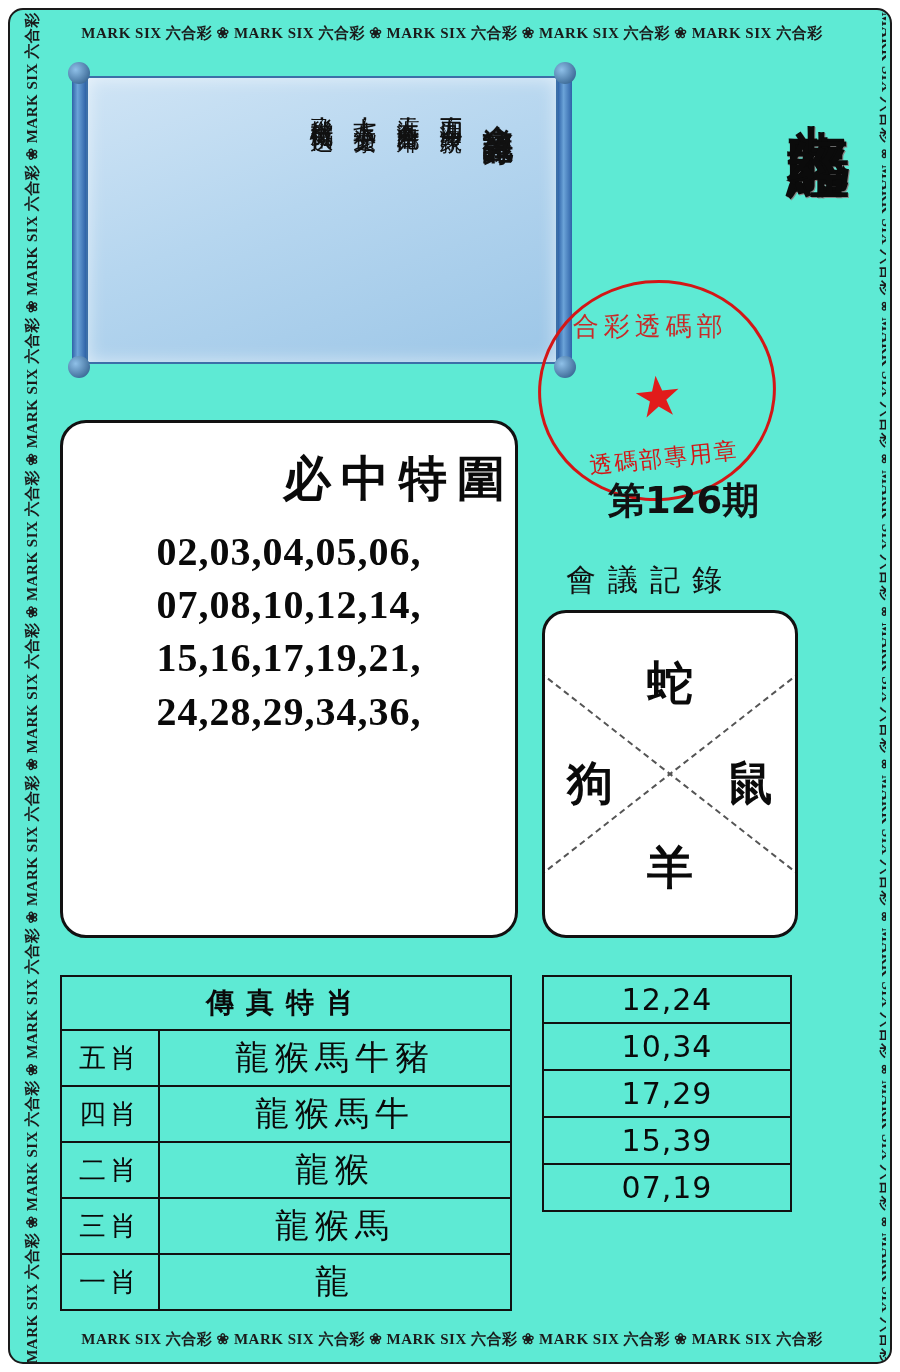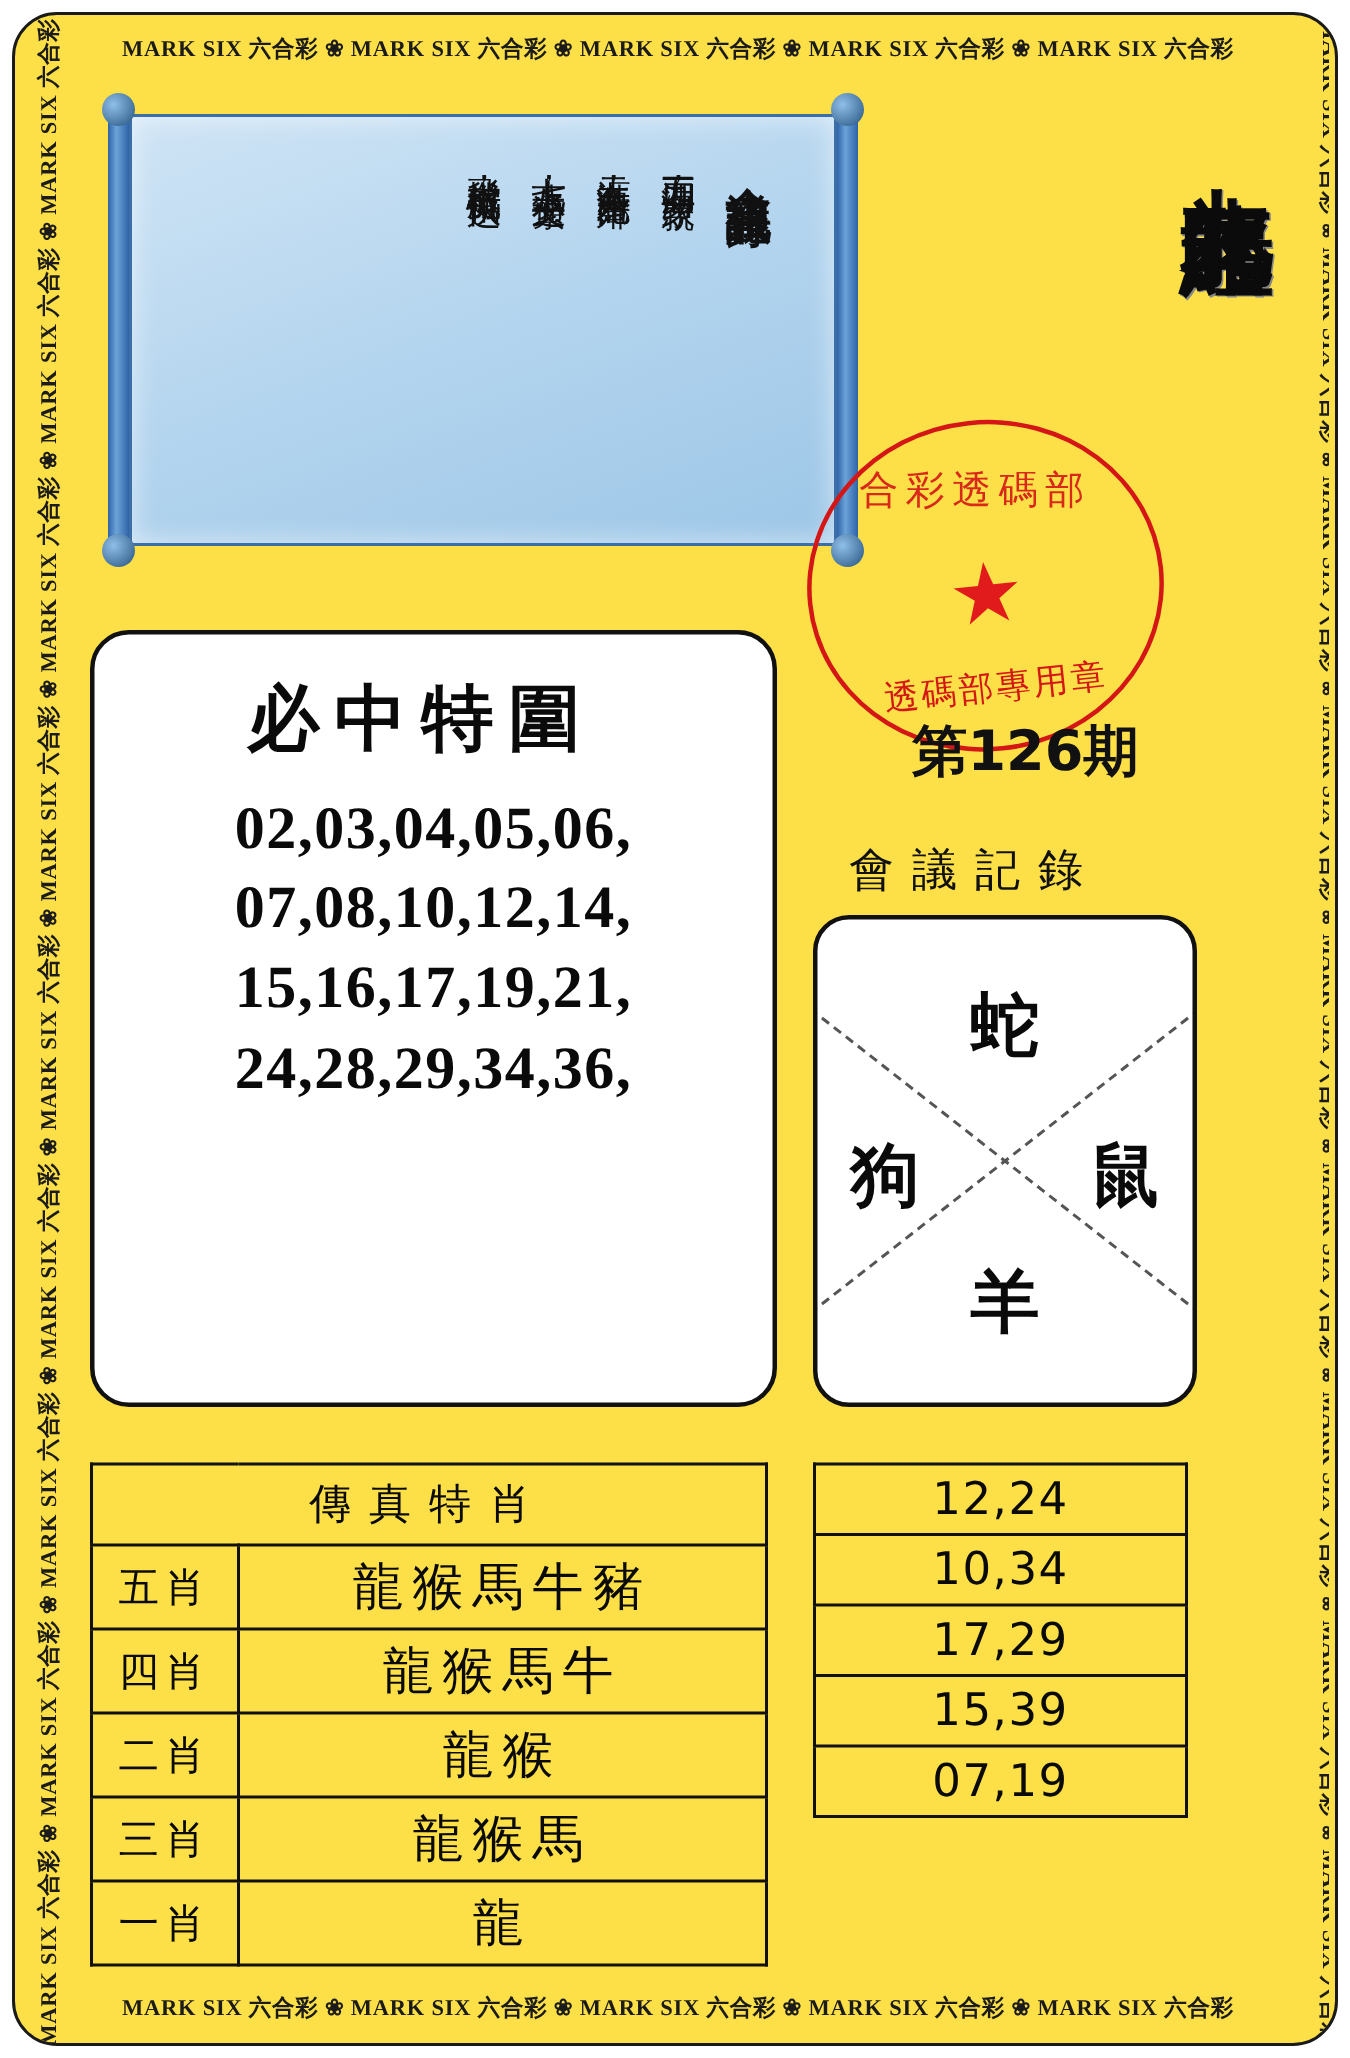--- a/index.html
+++ b/index.html
@@ -17,22 +17,22 @@
     overflow: hidden;
     background: #ffffff;
   }
   .card {
     position: absolute;
     left: 8px;
     top: 8px;
     width: 884px;
     height: 1356px;
     border: 2px solid #1a1a1a;
-    border-radius: 30px;
-    background: #fde047;
+    border-radius: 15px;
+    background: #5eead4;
     box-sizing: border-box;
     overflow: hidden;
   }
   
   .mark-band {
     position: absolute;
     font-family: "Liberation Serif", serif;
     font-weight: bold;
     color: #1b1b1b;
     white-space: nowrap;
@@ -243,22 +243,22 @@
     position: absolute;
     left: 10px;
     top: 370px;
     width: 452px;
     height: 512px;
     border: 3px solid #111;
     border-radius: 26px;
     background: #fff;
   }
   .box-main h2 {
-    margin: 24px 16px 6px 0;
-    text-align: center;
+    margin: 24px 0 6px 0;
+    text-align: right;
     font-family: "DejaVu Serif", serif;
     font-size: 48px;
     letter-spacing: 10px;
     font-weight: bold;
     color: #0a0a0a;
   }
   .numlines {
     margin-top: 14px;
     text-align: center;
     font-family: "Liberation Serif", serif;
@@ -323,21 +323,21 @@
   .tbl-left td, .tbl-left th,
   .tbl-right td, .tbl-right th {
     border: 2px solid #111;
     text-align: center;
     padding: 4px 2px;
     color: #0a0a0a;
   }
   .tbl-left th, .tbl-right th {
     font-size: 28px;
     letter-spacing: 12px;
-    font-weight: normal;
+    font-weight: bold;
     height: 44px;
   }
   .tbl-left td.lbl {
     width: 92px;
     font-size: 27px;
     letter-spacing: 4px;
   }
   .tbl-left td.val {
     font-size: 34px;
     letter-spacing: 6px;

